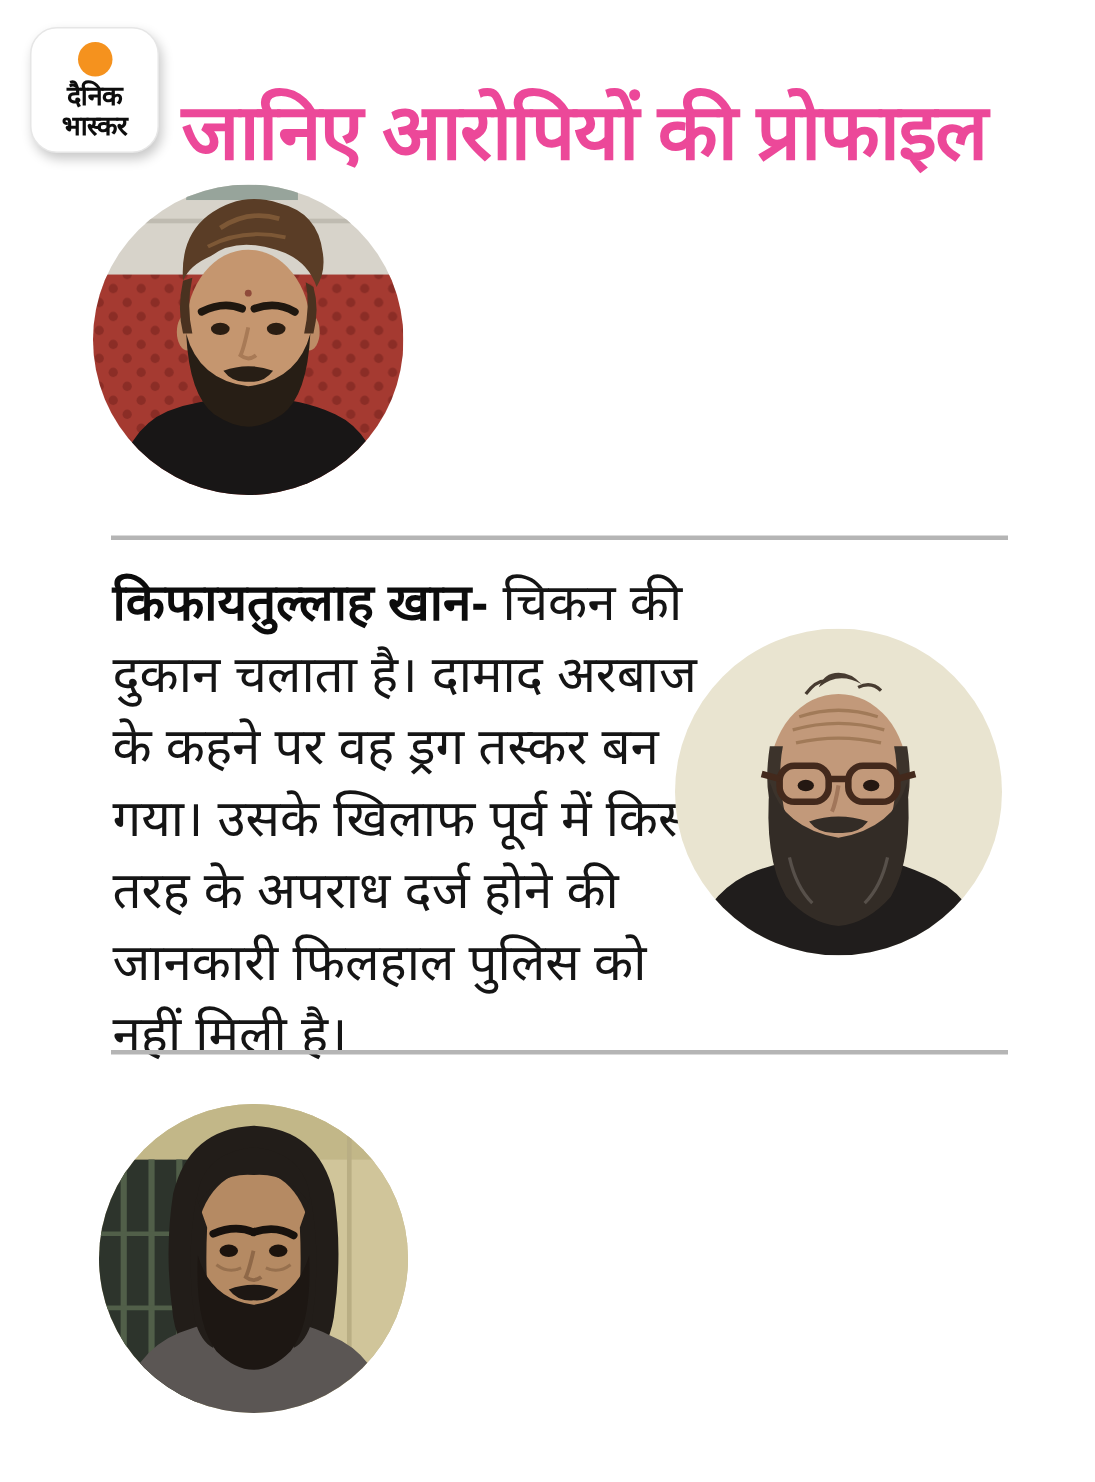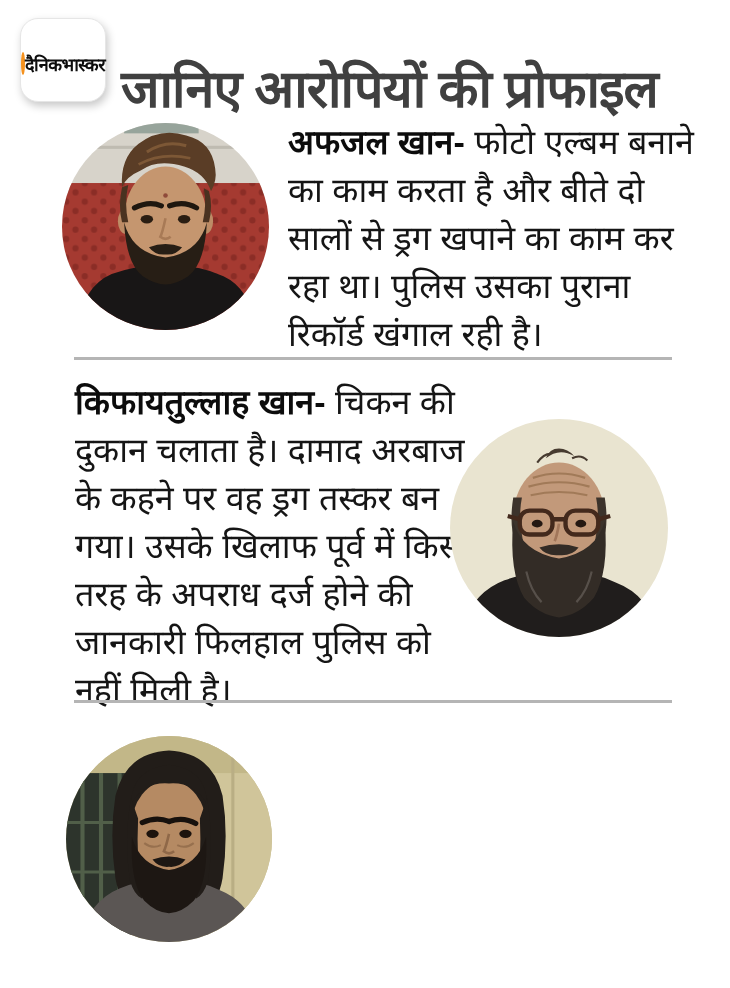--- a/index.html
+++ b/index.html
@@ -5,28 +5,28 @@
   html,body{margin:0;padding:0;background:#ffffff;}
   .canvas{
     position:relative;width:730px;height:988px;background:#ffffff;overflow:hidden;
     font-family:"Liberation Sans","DejaVu Sans",sans-serif;color:#111;
   }
   
   .logo{
     position:absolute;left:20px;top:18px;width:86px;height:84px;
     background:#fff;border:1px solid #e6e6e6;border-radius:18px;
     box-shadow:2px 4px 8px rgba(0,0,0,0.22);
-    display:flex;flex-direction:row;align-items:center;justify-content:flex-start;
+    display:flex;flex-direction:column;align-items:center;justify-content:flex-start;
     padding-top:9px;box-sizing:border-box;
   }
   .logo-dot{width:23px;height:23px;border-radius:50%;background:#F5921E;margin-bottom:3px;}
   .logo-line{font-weight:700;font-size:18px;line-height:20px;color:#0d0d0d;letter-spacing:-0.5px;}
   .title{
     position:absolute;left:121px;top:14px;width:600px;
-    font-size:52px;line-height:80px;font-weight:700;color:#404040;
+    font-size:52px;line-height:80px;font-weight:700;color:#ec4899;
     white-space:nowrap;letter-spacing:-1px;
   }
   
   .photo{position:absolute;border-radius:50%;overflow:hidden;}
   .photo svg{display:block;width:100%;height:100%;}
   .photo-1{left:62px;top:123px;width:207px;height:207px;}
   .photo-2{left:450px;top:419px;width:218px;height:218px;}
   .photo-3{left:66px;top:736px;width:206px;height:206px;}
   .desc{
     position:absolute;margin:0;font-size:34px;line-height:48px;color:#151515;
@@ -77,21 +77,20 @@
       <path d="M70,82 q14,-7 26,-2" stroke="#1f170f" stroke-width="5" fill="none" stroke-linecap="round"></path>
       <path d="M104,80 q14,-5 26,2" stroke="#1f170f" stroke-width="5" fill="none" stroke-linecap="round"></path>
       <ellipse cx="82" cy="93" rx="6" ry="4" fill="#2a1d12"></ellipse>
       <ellipse cx="118" cy="93" rx="6" ry="4" fill="#2a1d12"></ellipse>
       <circle cx="100" cy="70" r="2.2" fill="#8f4a3a"></circle>
       <path d="M100,92 q-3,14 -5,18 q5,4 10,0" stroke="#a87a56" stroke-width="2.5" fill="none"></path>
       <path d="M60,96 Q62,136 78,148 Q90,156 100,156 Q110,156 122,148 Q138,136 140,96 Q132,126 100,130 Q68,126 60,96 Z" fill="#271e15"></path>
       <path d="M84,120 Q100,114 116,120 Q110,128 100,127 Q90,128 84,120 Z" fill="#271e15"></path>
     </svg>
   </div>
-  <p class="desc desc-1"><b>अफजल खान-</b> <span>फोटो एल्बम बनाने का काम करता है और बीते दो सालों से ड्रग खपाने का काम कर रहा था। पुलिस उसका पुराना रिकॉर्ड खंगाल रही है।</span></p>
 
   <hr class="divider divider-1">
 
   <p class="desc desc-2"><b>किफायतुल्लाह खान-</b> <span>चिकन की दुकान चलाता है। दामाद अरबाज के कहने पर वह ड्रग तस्कर बन गया। उसके खिलाफ पूर्व में किसी तरह के अपराध दर्ज होने की जानकारी फिलहाल पुलिस को नहीं मिली है।</span></p>
   <div class="photo photo-2">
     <svg viewBox="0 0 200 200" xmlns="http://www.w3.org/2000/svg">
       <rect x="0" y="0" width="200" height="200" fill="#e9e4d0"></rect>
       <path d="M8,200 Q18,160 50,148 Q78,138 100,140 Q126,138 152,150 Q184,162 192,200 Z" fill="#201d1c"></path>
       <rect x="80" y="118" width="40" height="28" fill="#b68862"></rect>
       <ellipse cx="100" cy="90" rx="42" ry="50" fill="#c2997a"></ellipse>

